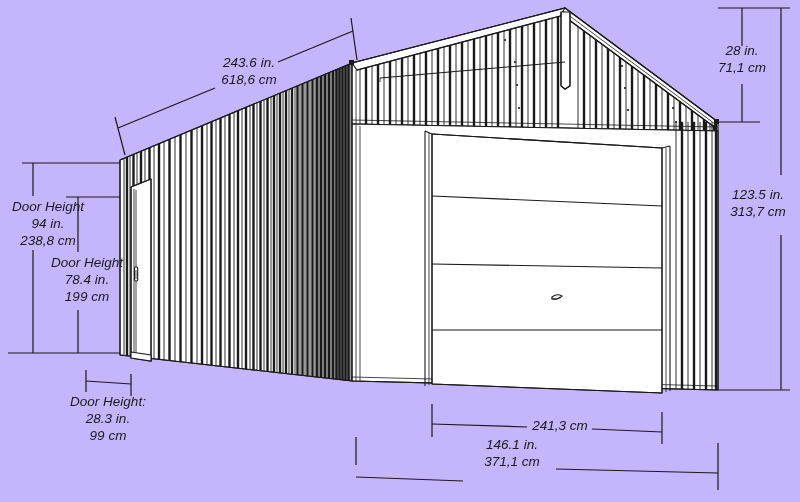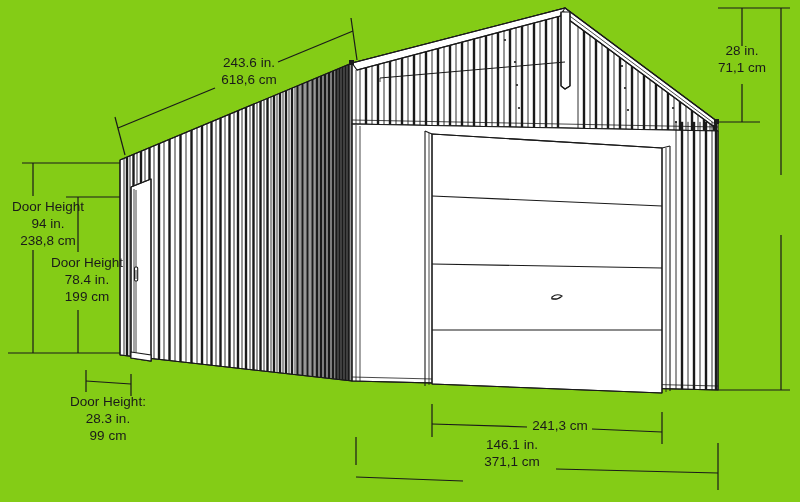--- a/index.html
+++ b/index.html
@@ -4,23 +4,24 @@
 <style>
   html, body {
     margin: 0;
     padding: 0;
     background: #ffffff;
   }
   #page {
     position: relative;
     width: 800px;
     height: 502px;
-    background: #84cc16;
+    background: #c4b5fd;
     font-family: "Liberation Sans", sans-serif;
     overflow: hidden;
+    font-style: italic;
   }
   svg.drawing {
     position: absolute;
     left: 0;
     top: 0;
     width: 800px;
     height: 502px;
   }
   .dim-label {
     position: absolute;
@@ -387,20 +388,24 @@
   <div class="dim-label lbl-center" style="left:194px; top:54px; width:110px;">
     <span class="ln">243.6 in.</span>
     <span class="ln">618,6 cm</span>
   </div>
 
   <div class="dim-label lbl-center" style="left:700px; top:42px; width:84px;">
     <span class="ln">28 in.</span>
     <span class="ln">71,1 cm</span>
   </div>
 
+  <div class="dim-label lbl-center" style="left:716px; top:186px; width:84px;">
+    <span class="ln">123.5 in.</span>
+    <span class="ln">313,7 cm</span>
+  </div>
 
   <div class="dim-label lbl-center" style="left:0px; top:198px; width:96px;">
     <span class="ln">Door Height</span>
     <span class="ln">94 in.</span>
     <span class="ln">238,8 cm</span>
   </div>
 
   <div class="dim-label lbl-center" style="left:32px; top:254px; width:110px;">
     <span class="ln">Door Height</span>
     <span class="ln">78.4 in.</span>

